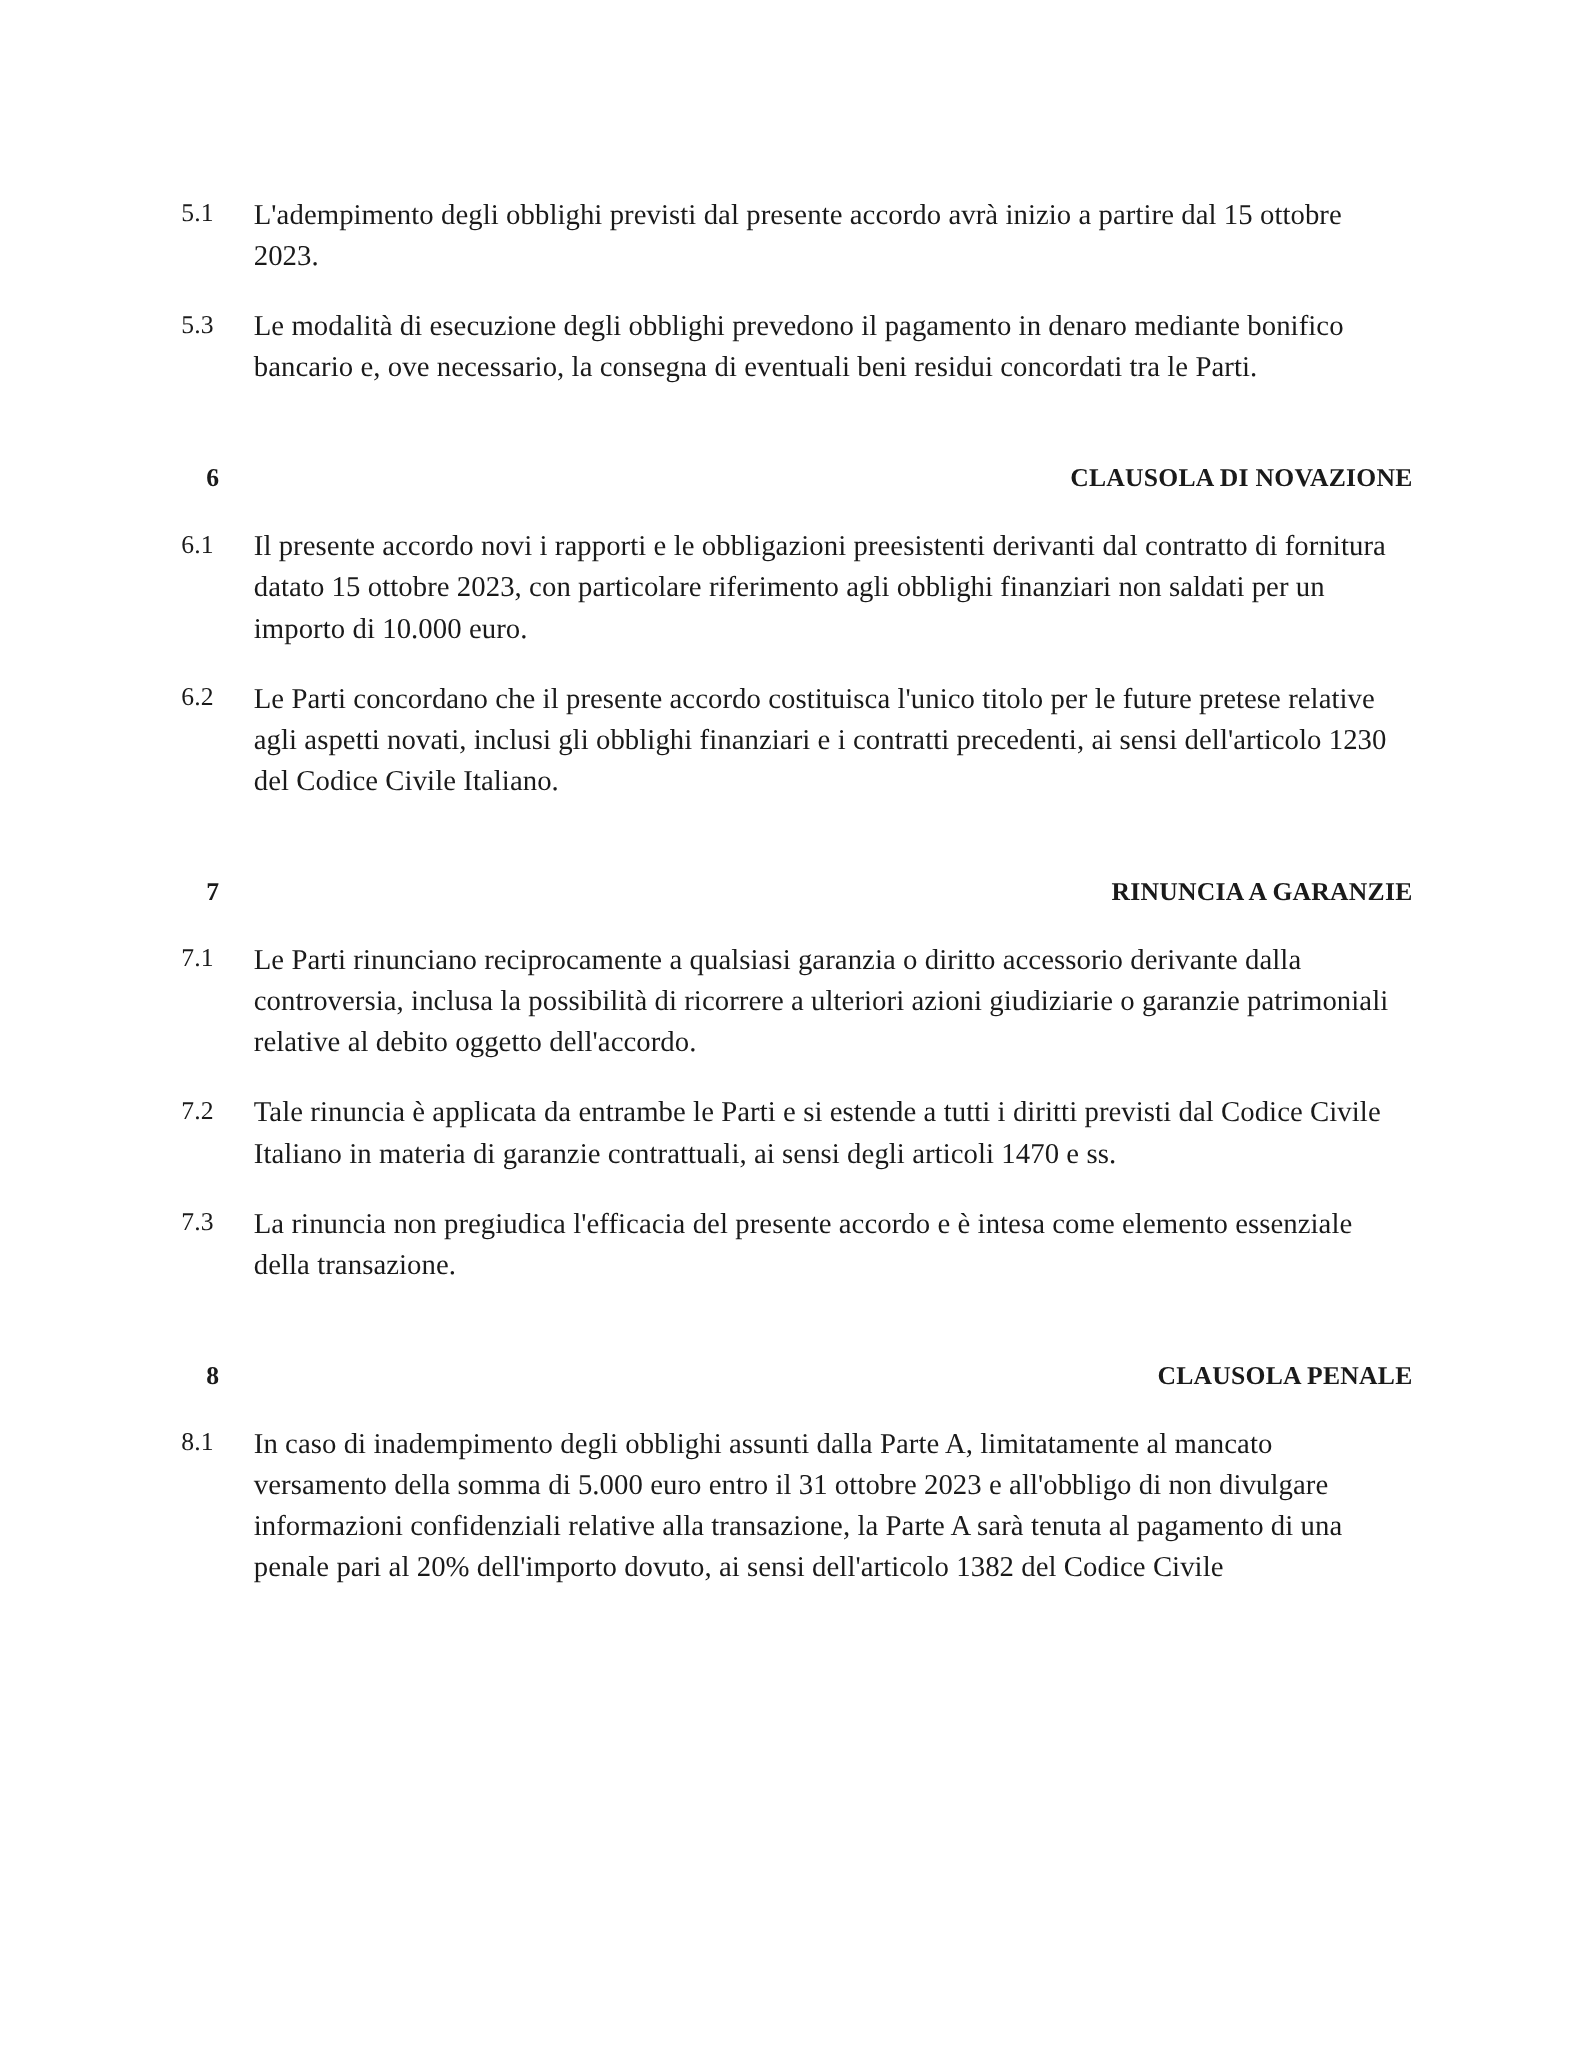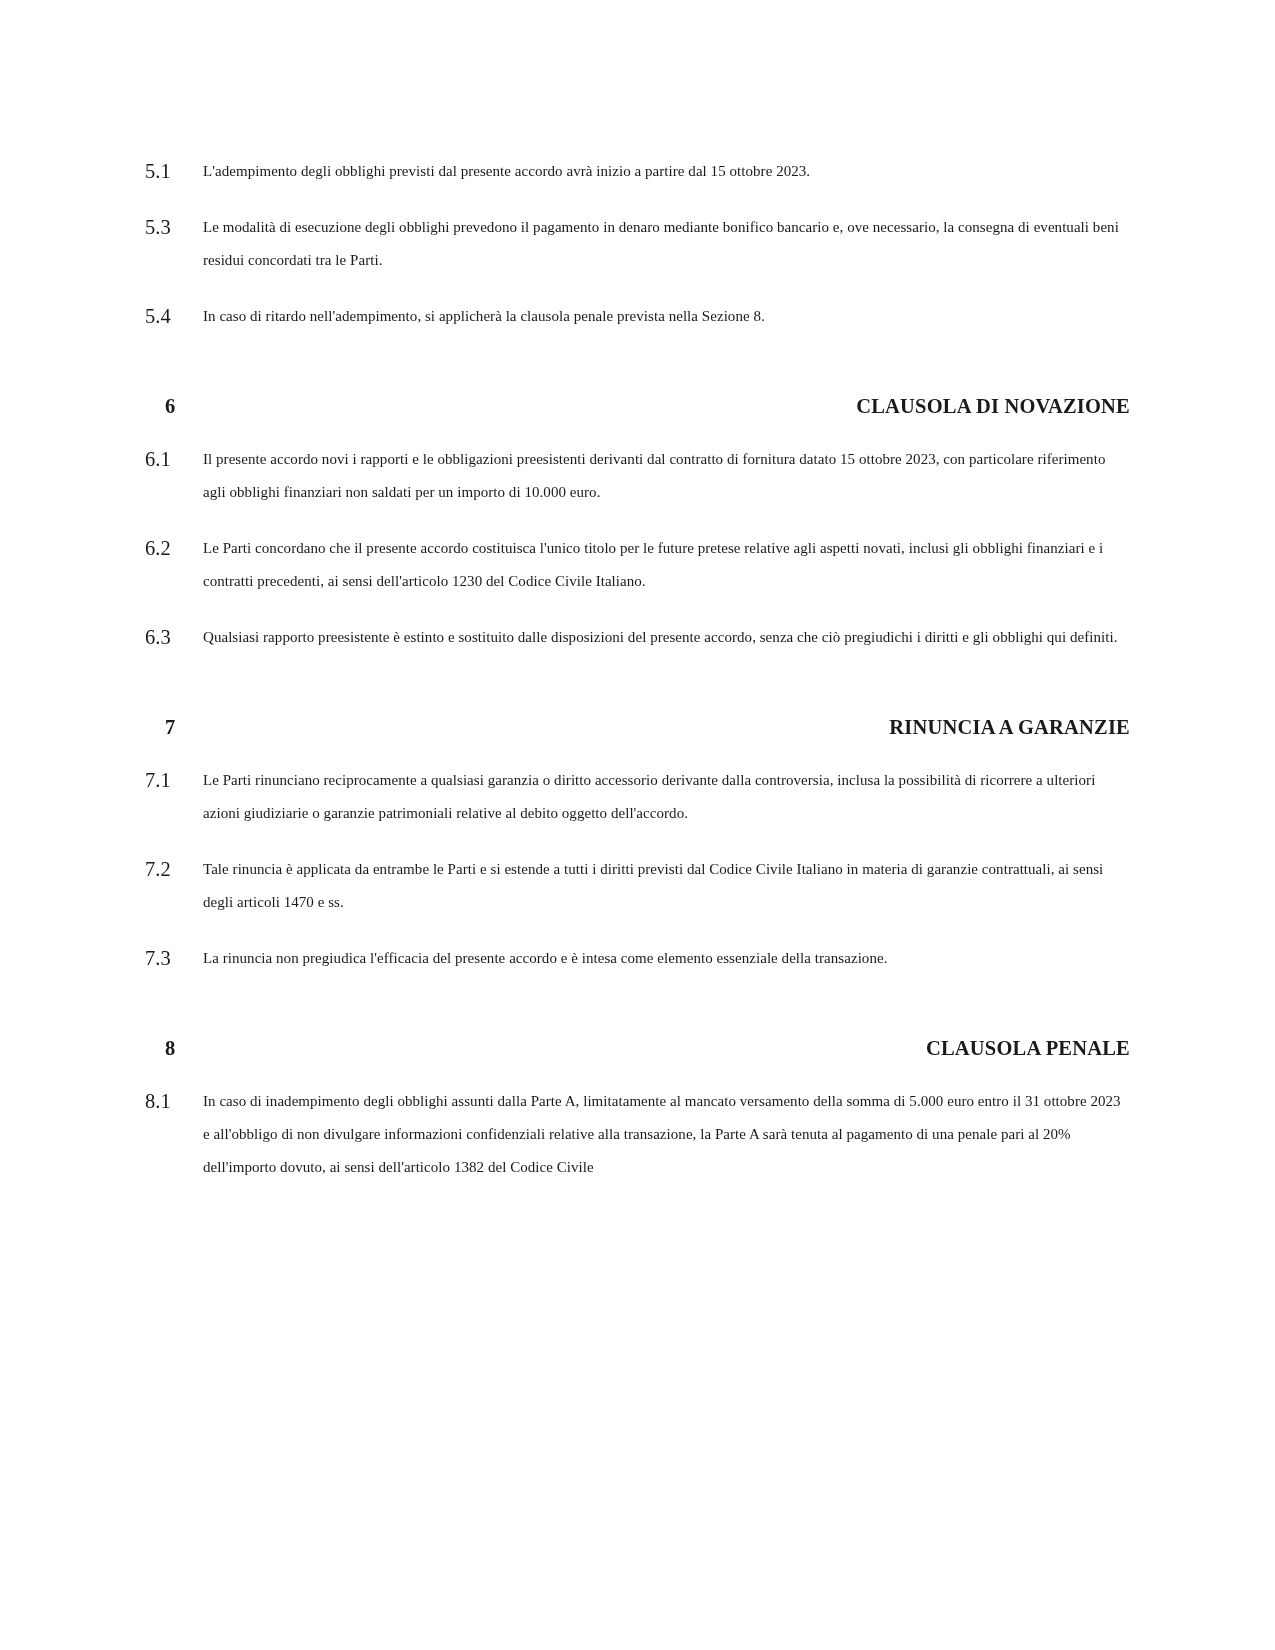--- a/index.html
+++ b/index.html
@@ -23,21 +23,21 @@
     margin-bottom: 23px;
   }
   .clause .num {
     flex: 0 0 58px;
     font-size: 20.5px;
     line-height: 33px;
     letter-spacing: 0.1px;
   }
   .clause .body {
     flex: 1 1 auto;
-    font-size: 15px;
+    font-size: 23px;
     line-height: 33px;
     text-align: left;
     letter-spacing: 0.05px;
   }
   .section-heading {
     display: flex;
     align-items: flex-start;
     font-weight: bold;
     margin-top: 58px;
     margin-bottom: 22px;
@@ -68,44 +68,36 @@
     <div class="num">5.1</div>
     <div class="body">L'adempimento degli obblighi previsti dal presente accordo avrà inizio a partire dal 15 ottobre 2023.</div>
   </div>
 
 
   <div class="clause">
     <div class="num">5.3</div>
     <div class="body">Le modalità di esecuzione degli obblighi prevedono il pagamento in denaro mediante bonifico bancario e, ove necessario, la consegna di eventuali beni residui concordati tra le Parti.</div>
   </div>
 
-  <div class="clause">
-    <div class="num">5.4</div>
-    <div class="body">In caso di ritardo nell'adempimento, si applicherà la clausola penale prevista nella Sezione 8.</div>
-  </div>
 
   <div class="section-heading">
     <div class="num">6</div>
     <div class="title">CLAUSOLA DI NOVAZIONE</div>
   </div>
 
   <div class="clause">
     <div class="num">6.1</div>
     <div class="body">Il presente accordo novi i rapporti e le obbligazioni preesistenti derivanti dal contratto di fornitura datato 15 ottobre 2023, con particolare riferimento agli obblighi finanziari non saldati per un importo di 10.000 euro.</div>
   </div>
 
   <div class="clause">
     <div class="num">6.2</div>
     <div class="body">Le Parti concordano che il presente accordo costituisca l'unico titolo per le future pretese relative agli aspetti novati, inclusi gli obblighi finanziari e i contratti precedenti, ai sensi dell'articolo 1230 del Codice Civile Italiano.</div>
   </div>
 
-  <div class="clause">
-    <div class="num">6.3</div>
-    <div class="body">Qualsiasi rapporto preesistente è estinto e sostituito dalle disposizioni del presente accordo, senza che ciò pregiudichi i diritti e gli obblighi qui definiti.</div>
-  </div>
 
   <div class="section-heading">
     <div class="num">7</div>
     <div class="title">RINUNCIA A GARANZIE</div>
   </div>
 
   <div class="clause">
     <div class="num">7.1</div>
     <div class="body">Le Parti rinunciano reciprocamente a qualsiasi garanzia o diritto accessorio derivante dalla controversia, inclusa la possibilità di ricorrere a ulteriori azioni giudiziarie o garanzie patrimoniali relative al debito oggetto dell'accordo.</div>
   </div>

